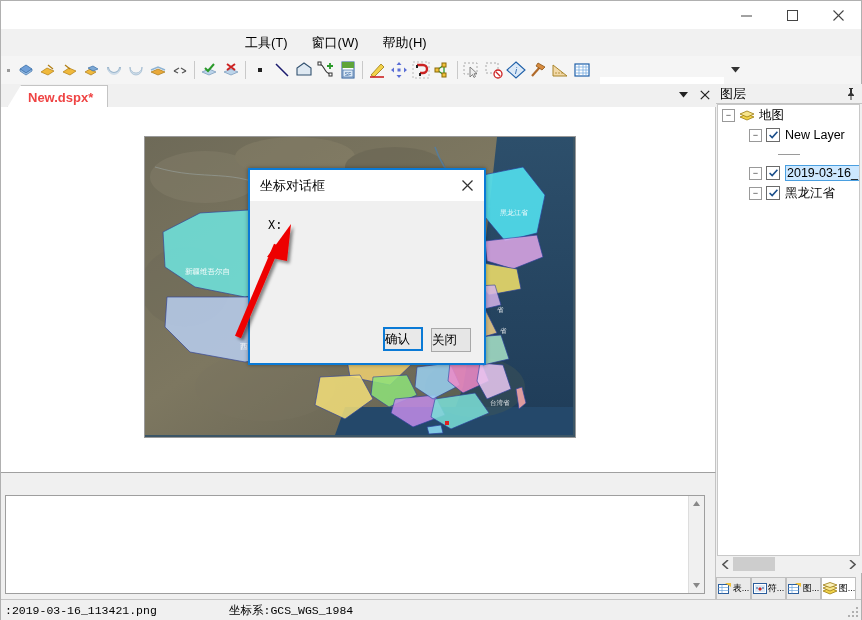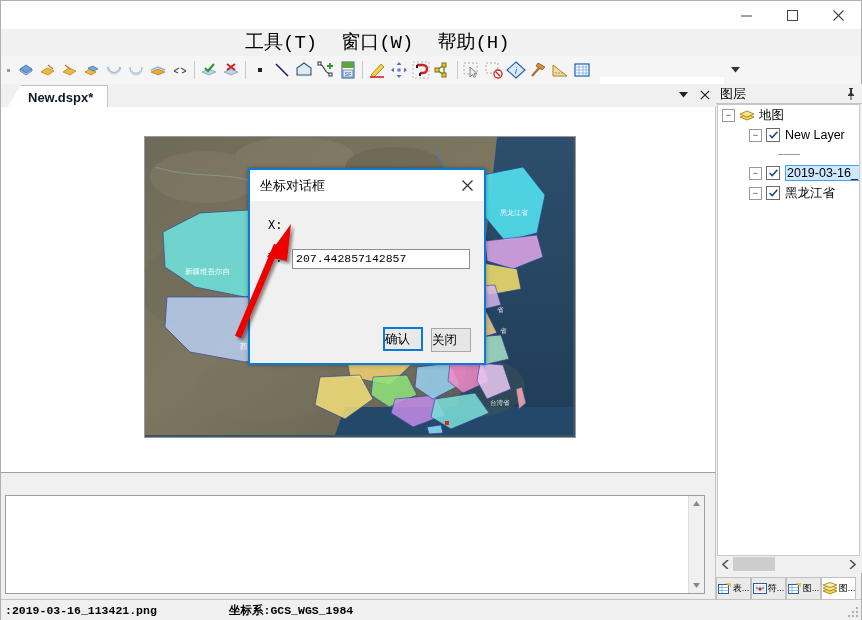--- a/index.html
+++ b/index.html
@@ -14,41 +14,41 @@
   
   .titlebar{position:absolute;left:0;top:0;width:860px;height:28px;background:#ffffff;}
   .winbtns{position:absolute;right:0;top:0;height:28px;display:flex;}
   .winbtn{width:46px;height:28px;display:flex;align-items:center;justify-content:center;}
   .winbtn svg{display:block;}
 
   
   .menubar{position:absolute;left:0;top:28px;width:860px;height:27px;background:#f1f1f1;
            border-bottom:1px solid #e2e2e2;}
   .menus{position:absolute;left:232px;top:0;height:27px;display:flex;align-items:center;}
-  .menu-item{padding:12px 12px;font-size:19px;color:#000;line-height:18px;font-family:Liberation Mono, monospace;}
+  .menu-item{padding:12px 12px;font-size:13px;color:#000;line-height:18px;}
 
   
   .toolbar{position:absolute;left:0;top:55px;width:860px;height:28px;background:#f5f5f5;
            border-bottom:1px solid #d8d8d8;display:flex;align-items:center;}
   .tb{width:22px;height:26px;display:flex;align-items:center;justify-content:center;
       flex:0 0 auto;overflow:hidden;}
   .tb svg{display:block;}
   .tbsep{width:1px;height:18px;background:#c9c9c9;margin:0 3px;flex:0 0 auto;}
   .tb-combo{margin-left:6px;height:24px;width:118px;background:#fff;border:1px solid #f5f5f5;
             display:flex;align-items:center;padding-left:6px;font-size:15px;flex:0 0 auto;margin-top:38px;}
   .tb-combo-arrow{margin-left:2px;width:16px;height:24px;display:flex;align-items:center;
                   justify-content:center;flex:0 0 auto;}
 
   
   .tabstrip{position:absolute;left:0;top:83px;width:715px;height:23px;background:#f0f0f0;
             border-bottom:1px solid #c4c4c4;}
   .doctab{position:absolute;left:6px;top:1px;height:22px;background:#ffffff;
           border:1px solid #c4c4c4;border-bottom:none;
           padding:0 14px 0 20px;display:flex;align-items:center;
-          font-size:13px;font-weight:bold;color:#0f172a;
+          font-size:13px;font-weight:bold;color:#ef4444;
           clip-path:polygon(14px 0,100% 0,100% 100%,0 100%);}
   .tab-actions{position:absolute;right:4px;top:2px;display:flex;align-items:center;gap:8px;}
   .tab-act{width:14px;height:18px;display:flex;align-items:center;justify-content:center;}
 
   
   .canvas{position:absolute;left:0;top:106px;width:714px;height:365px;background:#ffffff;
           border-right:1px solid #c4c4c4;overflow:hidden;}
   .mapwrap{position:absolute;left:143px;top:29px;width:430px;height:300px;
            border:1px solid #9a9a9a;overflow:hidden;background:#3b5566;}
   .map-svg{position:absolute;left:0;top:0;}
@@ -118,21 +118,21 @@
            display:flex;align-items:flex-end;}
   .bottab{width:35px;height:22px;display:flex;align-items:center;justify-content:center;
           border:1px solid #c0c0c0;border-bottom:none;background:#eaeaea;box-sizing:border-box;
           font-size:9px;gap:1px;overflow:hidden;}
   .bottab.active{background:#ffffff;}
   .bottab .bt-lbl{font-size:9px;color:#000;}
 
   
   .statusbar{position:absolute;left:0;top:598px;width:860px;height:20px;background:#f0f0f0;
              border-top:1px solid #c4c4c4;display:flex;align-items:center;
-             font-family:"Liberation Mono","DejaVu Sans Mono",monospace;font-size:11.5px;font-weight:bold;}
+             font-family:"Liberation Mono","DejaVu Sans Mono",monospace;font-size:11.5px;}
   .sb-cell{padding-left:4px;white-space:nowrap;}
   .sb-grip{position:absolute;right:2px;bottom:2px;width:12px;height:12px;}
 </style>
 </head>
 <body>
 
 <div id="app">
 
   <div class="titlebar">
     <div class="winbtns">
@@ -461,24 +461,20 @@
             <svg width="13" height="13" viewBox="0 0 13 13">
                 <line x1="1.5" y1="1.5" x2="11.5" y2="11.5" stroke="#333" stroke-width="1.2"></line>
                 <line x1="11.5" y1="1.5" x2="1.5" y2="11.5" stroke="#333" stroke-width="1.2"></line>
               </svg>
           </span>
         </div>
         <div class="dlg-body">
           <div class="field-row" style="left:18px;top:18px;">
             <span class="field-lbl">X:</span>
           </div>
-          <div class="field-row" style="left:18px;top:48px;">
-            <span class="field-lbl">Y:</span>
-            <span class="field-input">207.442857142857</span>
-          </div>
           <div class="dlg-btn primary" style="left:133px;top:126px;">
             <span>确认</span>
           </div>
           <div class="dlg-btn" style="left:181px;top:127px;">
             <span>关闭</span>
           </div>
         </div>
       </div>
 
       <svg style="position:absolute;left:80px;top:80px;pointer-events:none;" width="80" height="125">

